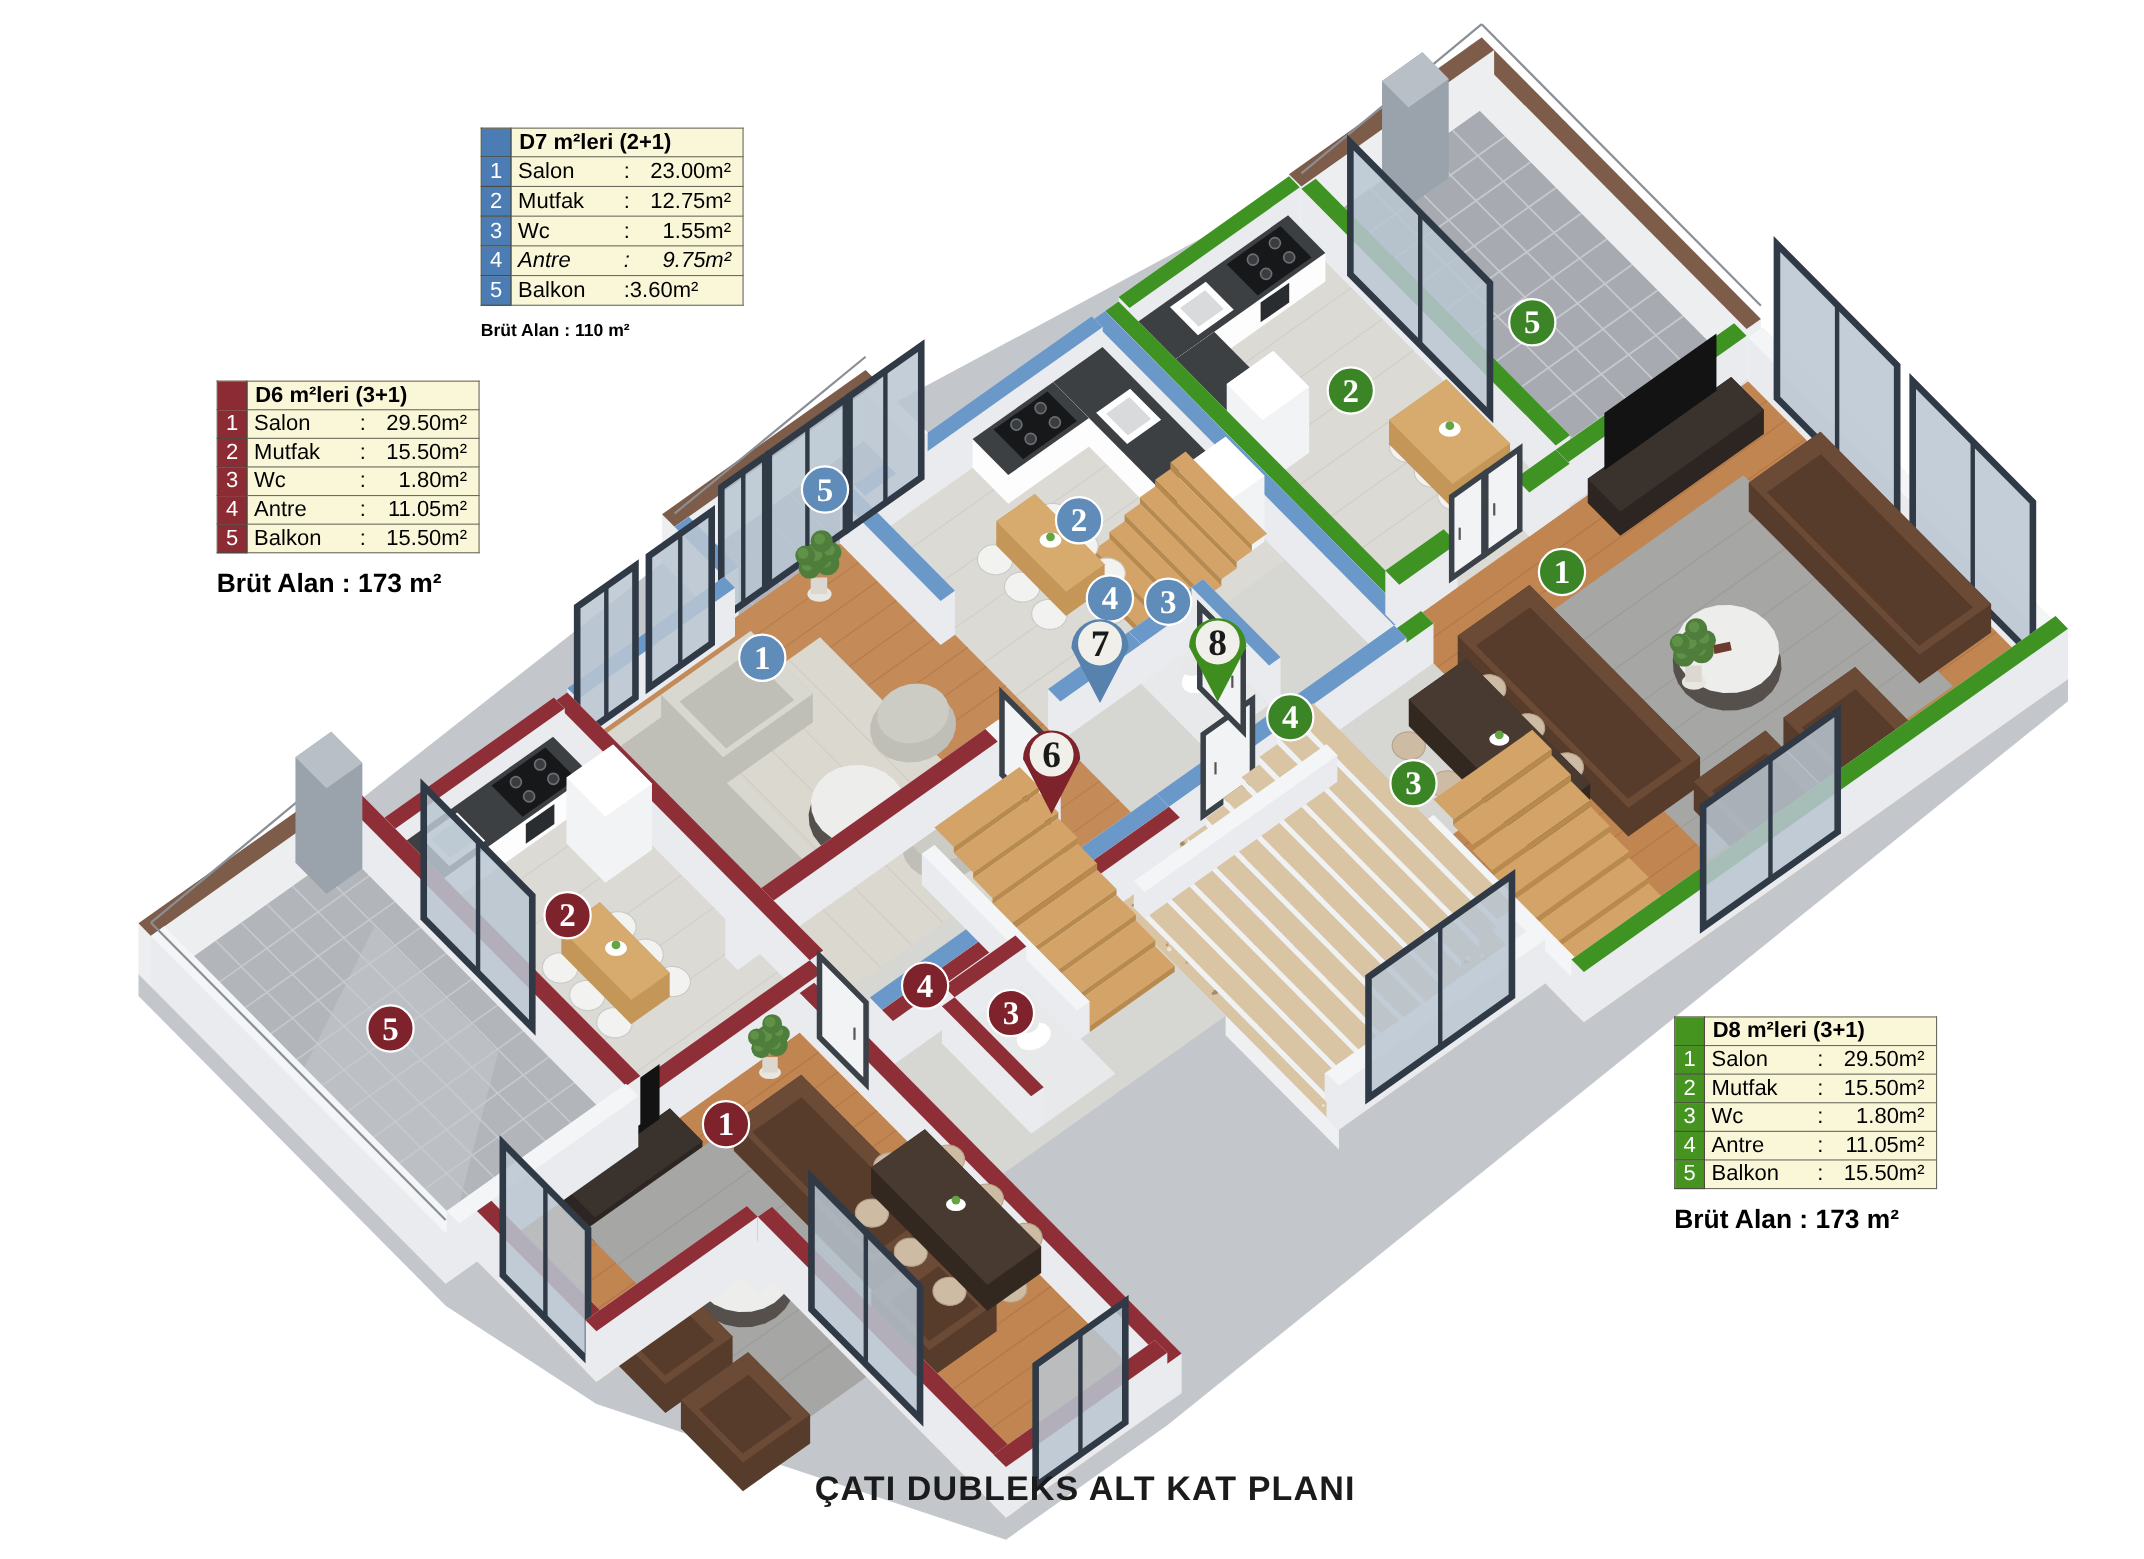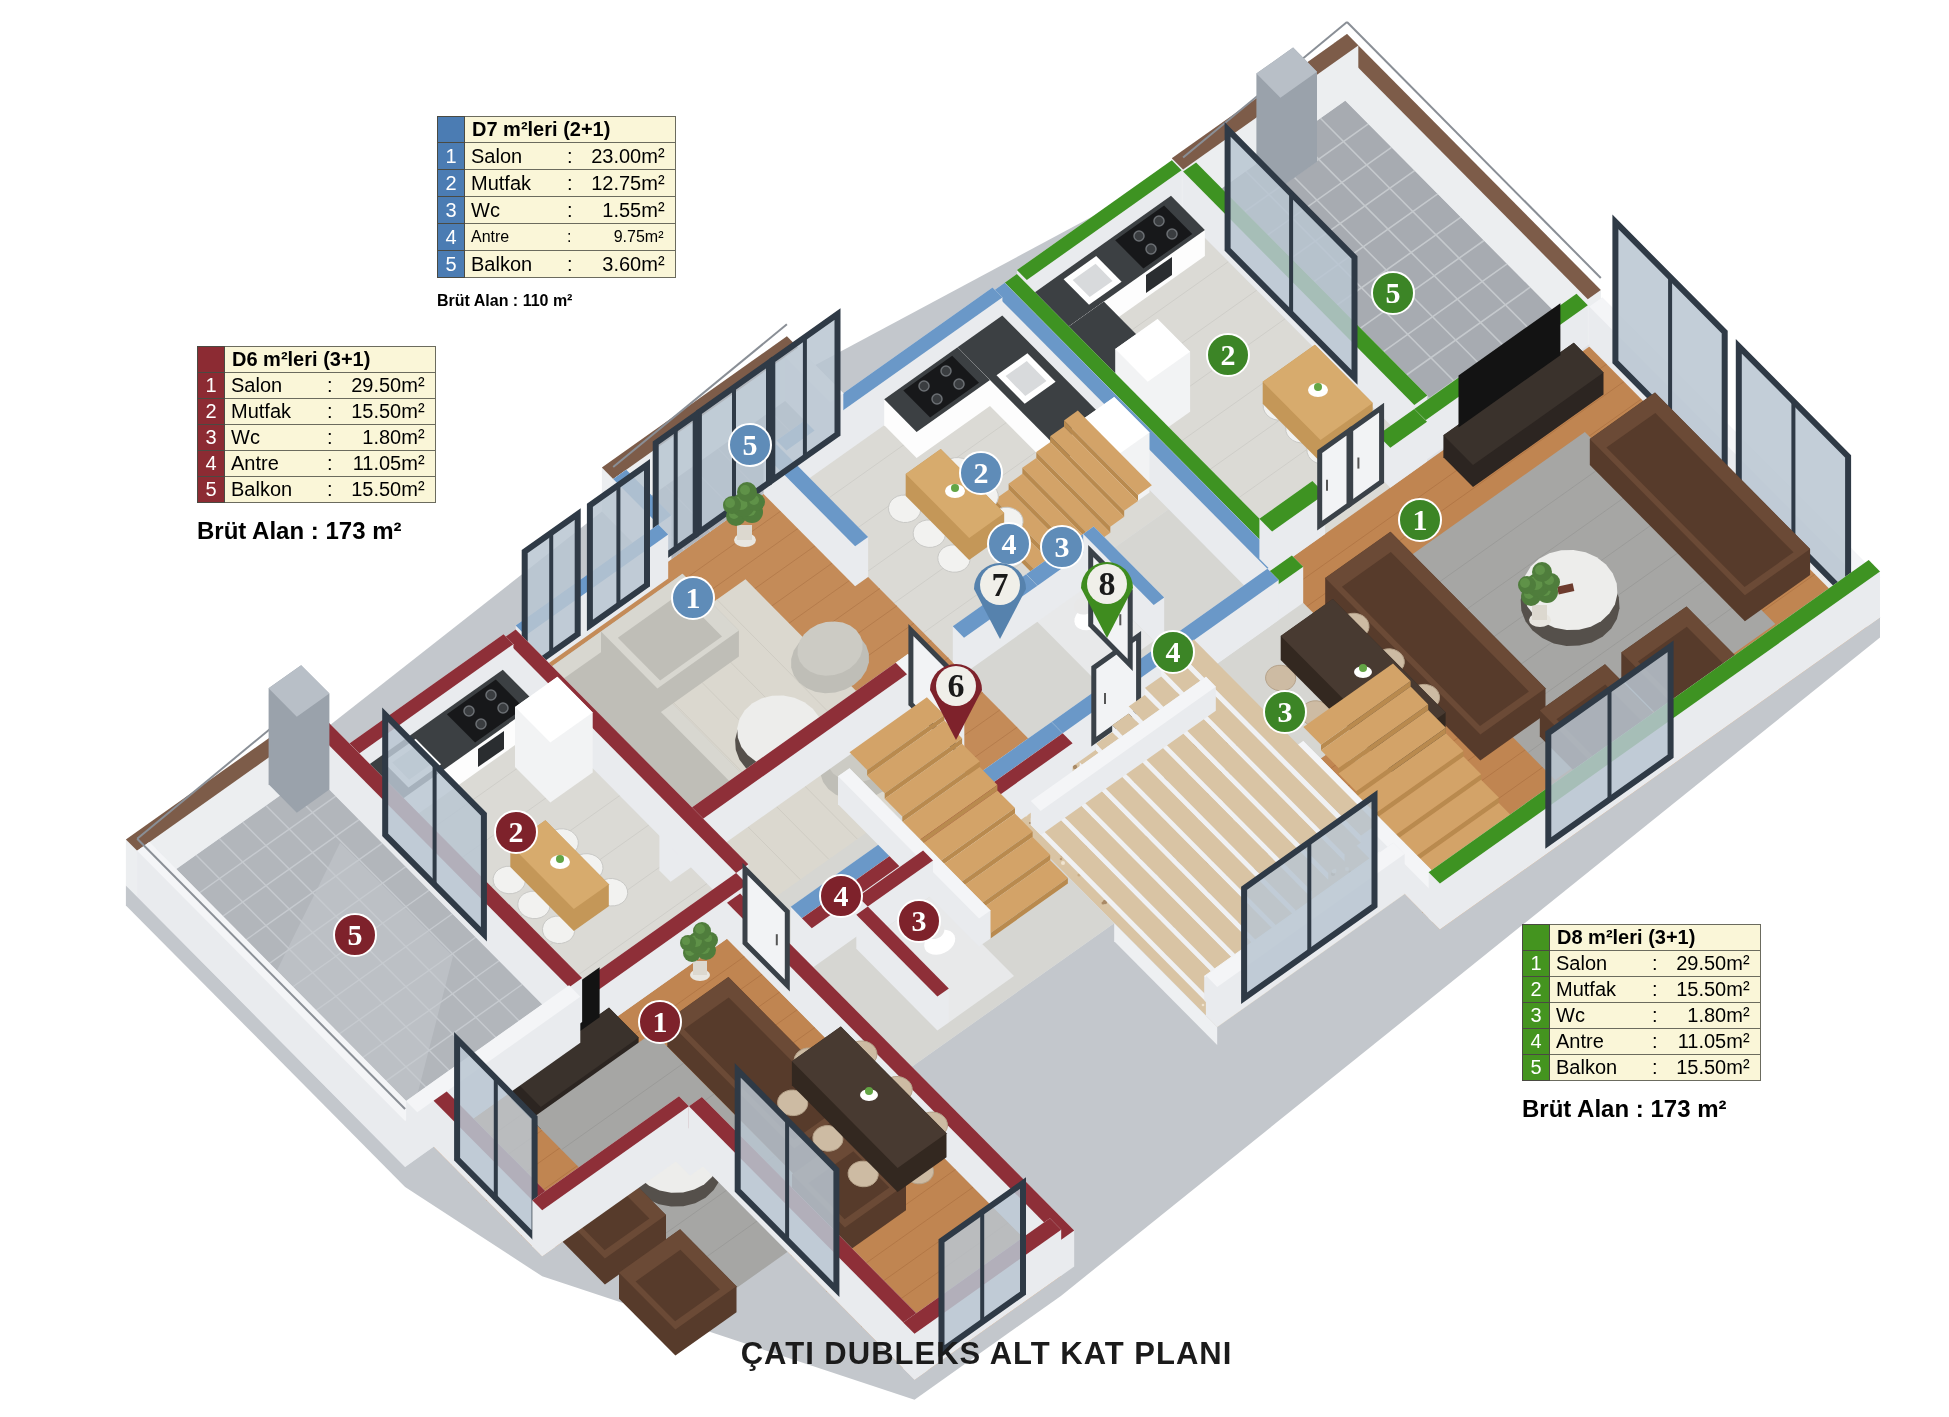--- a/index.html
+++ b/index.html
@@ -1018,25 +1018,25 @@
 <tr style="height:27px;">
             <td style="background:#4b7cb3;border:1px solid #4a4a42;color:#fff;font-size:20px;text-align:center;">2</td>
             <td style="border:1px solid #6b6b5e;font-size:20px;color:#000;padding:0 6px;margin-top:20px;"><span style="display:inline-block;width:96px;">Mutfak</span><span>:</span><span style="display:inline-block;width:92px;text-align:right;">12.75m²</span></td>
           </tr>
 <tr style="height:27px;">
             <td style="background:#4b7cb3;border:1px solid #4a4a42;color:#fff;font-size:20px;text-align:center;">3</td>
             <td style="border:1px solid #6b6b5e;font-size:20px;color:#000;padding:0 6px;"><span style="display:inline-block;width:96px;">Wc</span><span>:</span><span style="display:inline-block;width:92px;text-align:right;">1.55m²</span></td>
           </tr>
 <tr style="height:27px;">
             <td style="background:#4b7cb3;border:1px solid #4a4a42;color:#fff;font-size:20px;text-align:center;">4</td>
-            <td style="border:1px solid #6b6b5e;font-size:16px;color:#000;padding:0 6px;"><span style="display:inline-block;width:96px;">Antre</span><span>:</span><span style="display:inline-block;width:92px;text-align:right;">9.75m²</span></td>
+            <td style="border:1px solid #6b6b5e;font-size:20px;color:#000;padding:0 6px;font-style:italic;"><span style="display:inline-block;width:96px;">Antre</span><span>:</span><span style="display:inline-block;width:92px;text-align:right;">9.75m²</span></td>
           </tr>
 <tr style="height:27px;">
             <td style="background:#4b7cb3;border:1px solid #4a4a42;color:#fff;font-size:20px;text-align:center;">5</td>
-            <td style="border:1px solid #6b6b5e;font-size:20px;color:#000;padding:0 6px;"><span style="display:inline-block;width:96px;">Balkon</span><span>:</span><span style="display:inline-block;width:92px;text-align:right;">3.60m²</span></td>
+            <td style="border:1px solid #6b6b5e;font-size:20px;color:#000;padding:0 6px;"><span style="display:inline-block;width:96px;">Balkon</span><span>:</span><span style="display:inline-block;width:92px;text-align:left;">3.60m²</span></td>
           </tr>
 </tbody>
       </table>
 <div style="margin-top:14px;font-size:16px;font-weight:bold;color:#000;">Brüt Alan : 110 m²</div>
 </div>
 
 <div style="position:absolute;left:197px;top:346px;width:239px;font-family:'Liberation Sans',sans-serif;">
 <table style="border-collapse:collapse;width:100%;background:#faf6d8;border:1px solid #6b6b5e;">
 <tbody>
           <tr style="height:26px;">

